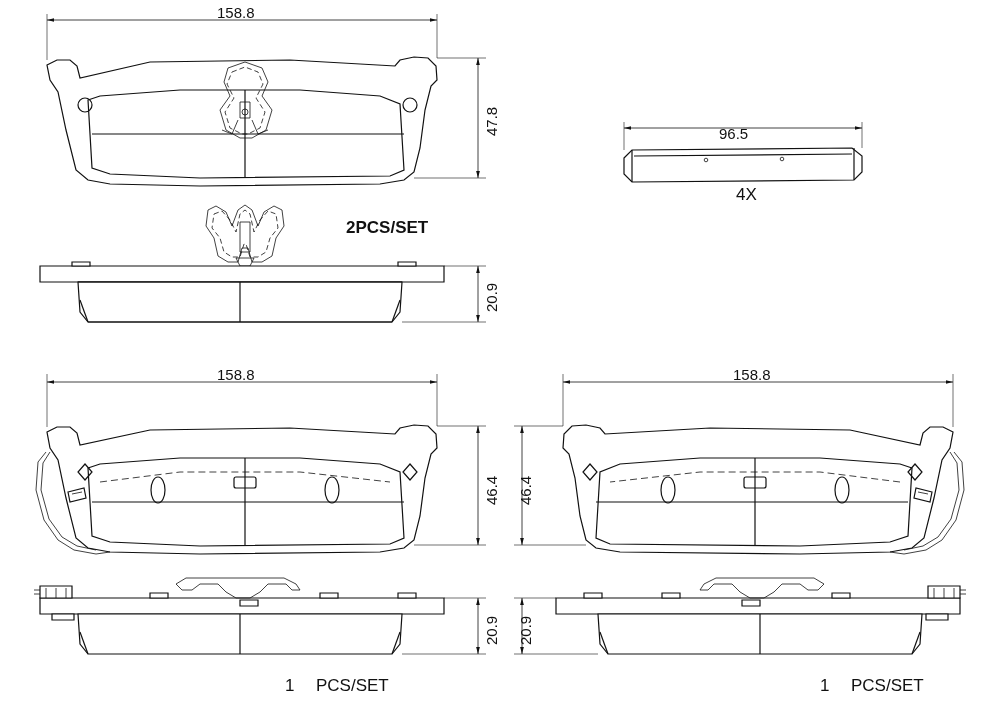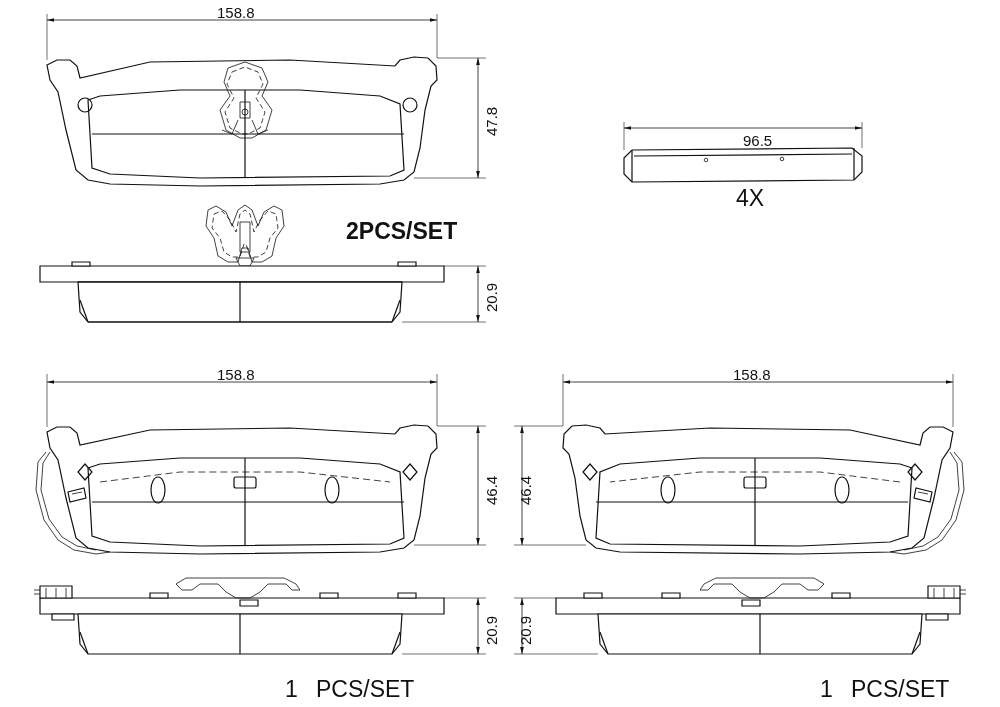--- a/index.html
+++ b/index.html
@@ -28,21 +28,21 @@
     height: 707px;
   }
   .lbl {
     position: absolute;
     font-family: "Liberation Sans", sans-serif;
     font-size: 15px;
     color: #111111;
     white-space: nowrap;
   }
   .lbl.big {
-    font-size: 23px;
+    font-size: 17px;
   }
   .rot90 {
     transform: rotate(-90deg);
     transform-origin: left top;
   }
 </style>
 </head>
 <body>
 
 <div id="stage">
@@ -264,21 +264,21 @@
   </svg>
 
   <div class="lbl" style="left:217px; top:4px;">158.8</div>
 
   <div class="lbl rot90" style="left:483px; top:136px;">47.8</div>
 
   <div class="lbl big" style="left:346px; top:218px;font-weight:bold;">2PCS/SET</div>
 
   <div class="lbl rot90" style="left:483px; top:312px;">20.9</div>
 
-  <div class="lbl" style="left:719px; top:132px;margin-left:24px;">96.5</div>
+  <div class="lbl" style="left:719px; top:125px;">96.5</div>
 
   <div class="lbl big" style="left:736px; top:185px;">4X</div>
 
   <div class="lbl" style="left:217px; top:366px;">158.8</div>
 
   <div class="lbl rot90" style="left:483px; top:505px;">46.4</div>
 
   <div class="lbl rot90" style="left:483px; top:645px;">20.9</div>
 
   <div class="lbl" style="left:733px; top:366px;">158.8</div>

